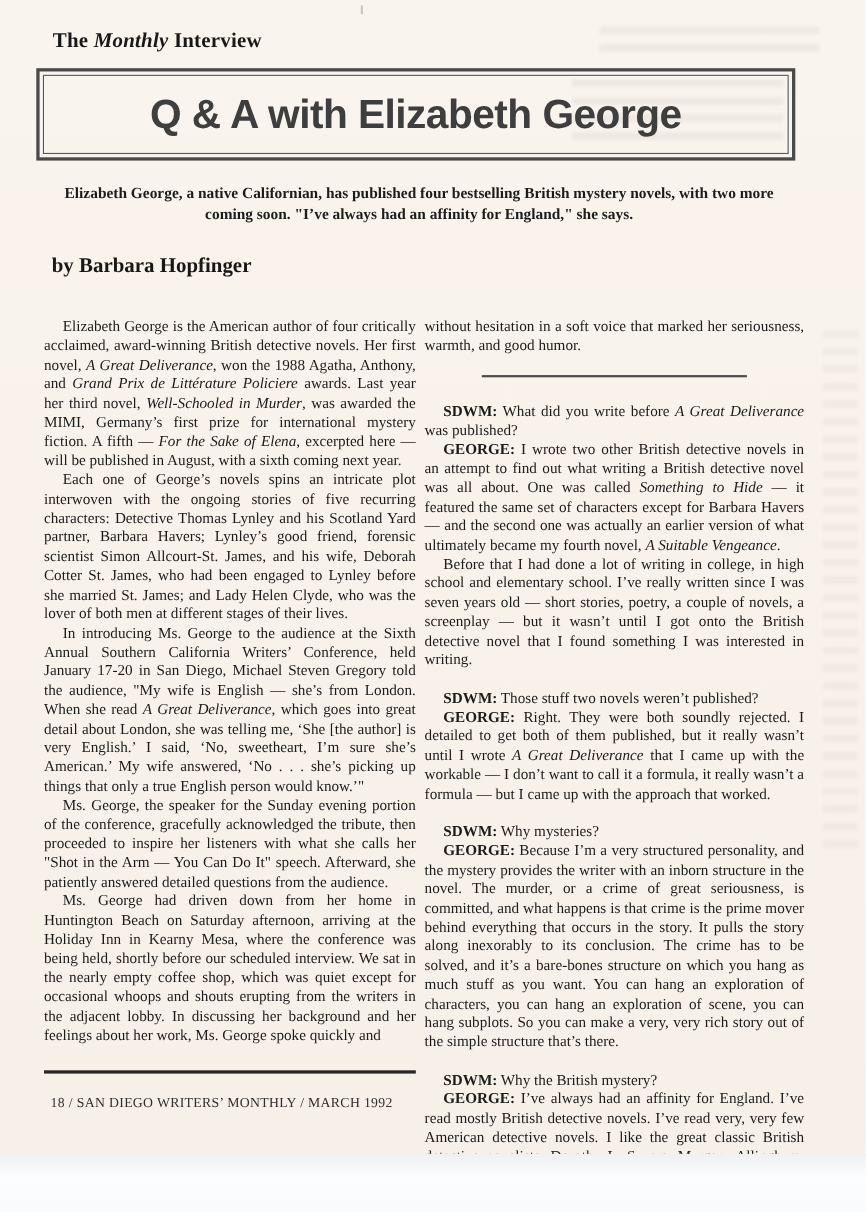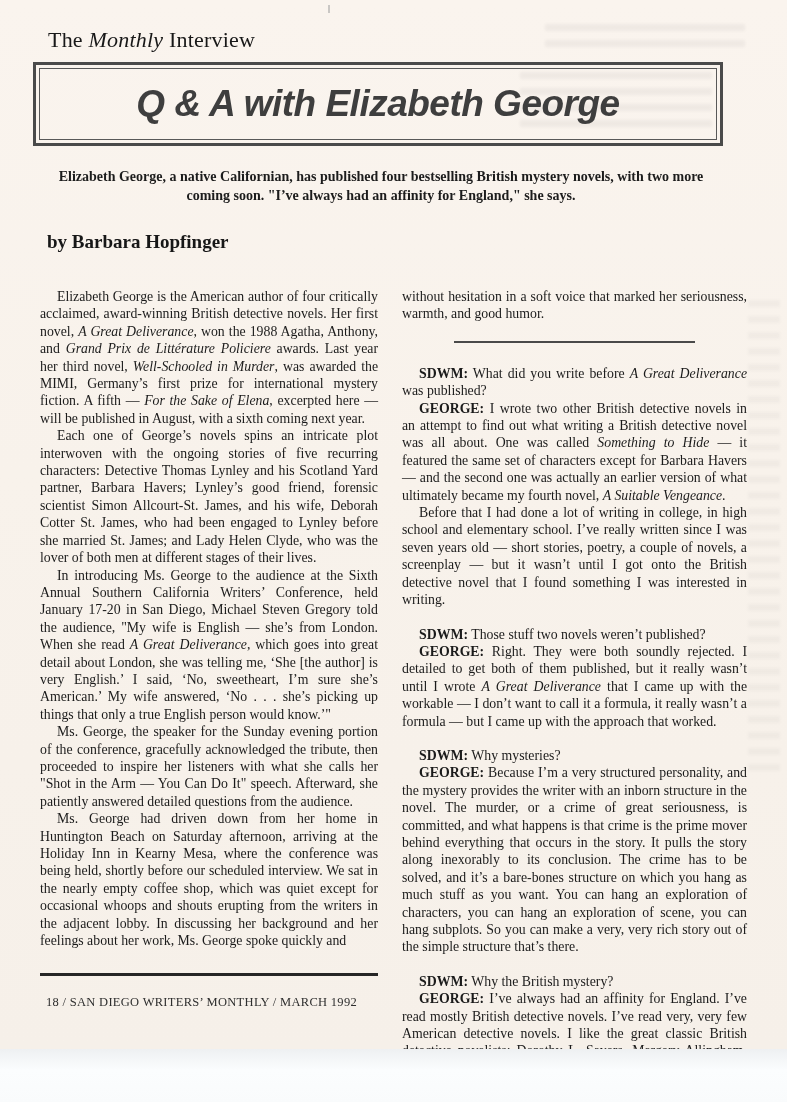--- a/index.html
+++ b/index.html
@@ -17,51 +17,50 @@
     position:absolute;left:0;bottom:0;width:787px;height:53px;
     background:linear-gradient(180deg,#eef0f2 0%,#fbfdfe 40%,#f9fbfc 100%);
   }
   .speck{position:absolute;left:328px;top:5px;width:2px;height:8px;background:#9a9a9a;opacity:.5;}
   .ghost{
     position:absolute;opacity:.055;filter:blur(1.6px);pointer-events:none;
     background:repeating-linear-gradient(180deg,#444 0px,#444 7px,transparent 7px,transparent 16px);
   }
   .kicker{
     position:absolute;left:48px;top:27px;
-    font-weight:normal;font-size:22px;color:#181818;letter-spacing:.2px;
+    font-weight:bold;font-size:19px;color:#181818;letter-spacing:.2px;
   }
   .kicker .i{font-style:italic;}
   .title-box{
     position:absolute;left:33px;top:62px;width:690px;height:84px;
     border:3px solid #4a4a4a;padding:3px;box-sizing:border-box;
     background:transparent;
   }
   .title-inner{
     width:100%;height:100%;box-sizing:border-box;
     border:1.5px solid #585858;
     display:flex;align-items:center;justify-content:center;
   }
   .title-text{
     font-family:"Liberation Sans", sans-serif;
     font-weight:bold;font-size:37px;color:#3e3e3e;letter-spacing:-.5px;
     margin:0;
-    font-style:italic;
   }
   .standfirst{
     position:absolute;left:40px;top:167px;width:682px;
     font-weight:bold;font-size:14px;line-height:19px;color:#1c1c1c;
     text-align:center;margin:0;
   }
   .byline{
     position:absolute;left:47px;top:231px;
     font-weight:bold;font-size:19px;color:#171717;
   }
   .columns{
     position:absolute;left:40px;top:288px;width:707px;
-    display:flex;gap:8px;align-items:flex-start;justify-content:space-between;
+    display:flex;gap:8px;align-items:flex-start;
   }
   .col{font-size:13.8px;line-height:17.4px;color:#1b1b1b;}
   .col-left{width:338px;}
   .col-right{width:345px;}
   .col p{margin:0;text-align:justify;}
   .col p.indent{text-indent:17px;}
   .col p.q{margin-top:17px;}
   .col .i{font-style:italic;}
   .col .b{font-weight:bold;}
   .rule-thick{border-top:3px solid #262626;margin:24px 0 13px 0;}

